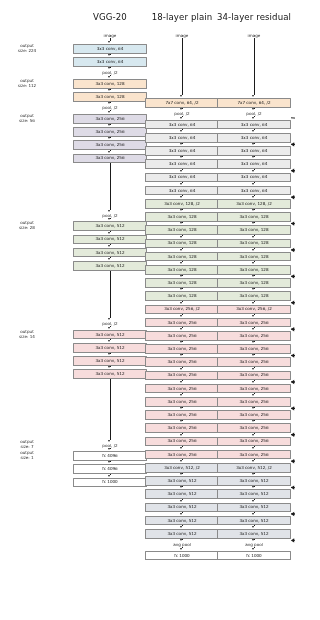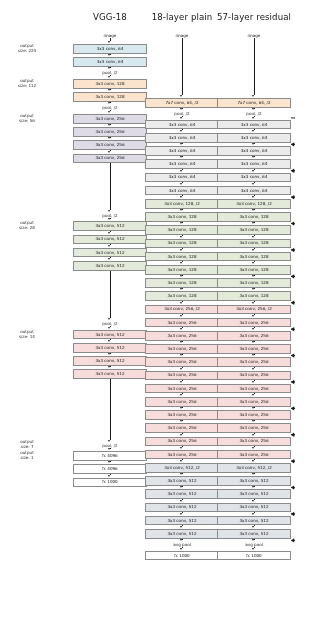--- a/index.html
+++ b/index.html
@@ -62,23 +62,23 @@
       <path d="M 294.2 432.6000000000005 L 290.8 434.80000000000047 L 294.2 437.00000000000045 Z" fill="#1a1a1a"></path>
       <path d="M 291 434.60 C 317.00 434.60 317.00 461.20 293.00 461.20" fill="none" stroke="#1a1a1a" stroke-width="0.95"></path>
       <path d="M 294.2 459.00000000000057 L 290.8 461.20000000000056 L 294.2 463.40000000000055 Z" fill="#1a1a1a"></path>
       <path d="M 291 461.00 C 317.00 461.00 317.00 487.60 293.00 487.60" fill="none" stroke="#1a1a1a" stroke-width="0.75" stroke-dasharray="1.4,1.1"></path>
       <path d="M 294.2 485.40000000000066 L 290.8 487.60000000000065 L 294.2 489.80000000000064 Z" fill="#1a1a1a"></path>
       <path d="M 291 487.40 C 317.00 487.40 317.00 514.00 293.00 514.00" fill="none" stroke="#1a1a1a" stroke-width="0.95"></path>
       <path d="M 294.2 511.8000000000007 L 290.8 514.0000000000007 L 294.2 516.2000000000007 Z" fill="#1a1a1a"></path>
       <path d="M 291 513.80 C 317.00 513.80 317.00 540.40 293.00 540.40" fill="none" stroke="#1a1a1a" stroke-width="0.95"></path>
       <path d="M 294.2 538.2000000000007 L 290.8 540.4000000000008 L 294.2 542.6000000000008 Z" fill="#1a1a1a"></path>
     </svg>
-<div class="col-title" style="left: 50px; top: 12px; width: 120px;">VGG-18</div>
+<div class="col-title" style="left: 50px; top: 12px; width: 120px;">VGG-20</div>
     <div class="col-title" style="left: 122px; top: 12px; width: 120px;">18-layer plain</div>
-    <div class="col-title" style="left: 194px; top: 12px; width: 120px;">57-layer residual</div>
+    <div class="col-title" style="left: 194px; top: 12px; width: 120px;">34-layer residual</div>
     <div class="imglabel" style="left: 80px; top: 33px; width: 60px;">image</div>
     <div class="imglabel" style="left: 152px; top: 33px; width: 60px;">image</div>
     <div class="imglabel" style="left: 224px; top: 33px; width: 60px;">image</div>
     <div class="node" style="left: 73px; top: 44px; width: 74px; height: 9.6px; background: rgb(215, 232, 239);">3x3 conv, 64</div>
     <div class="node" style="left: 73px; top: 57.2px; width: 74px; height: 9.6px; background: rgb(215, 232, 239);">3x3 conv, 64</div>
     <div class="plabel" style="left: 80px; top: 70.4px; width: 60px;">pool, /2</div>
     <div class="node" style="left: 73px; top: 79px; width: 74px; height: 9.6px; background: rgb(250, 228, 205);">3x3 conv, 128</div>
     <div class="node" style="left: 73px; top: 92.2px; width: 74px; height: 9.6px; background: rgb(250, 228, 205);">3x3 conv, 128</div>
     <div class="plabel" style="left: 80px; top: 105.4px; width: 60px;">pool, /2</div>
     <div class="node" style="left: 73px; top: 114px; width: 74px; height: 9.6px; background: rgb(222, 219, 230);">3x3 conv, 256</div>

